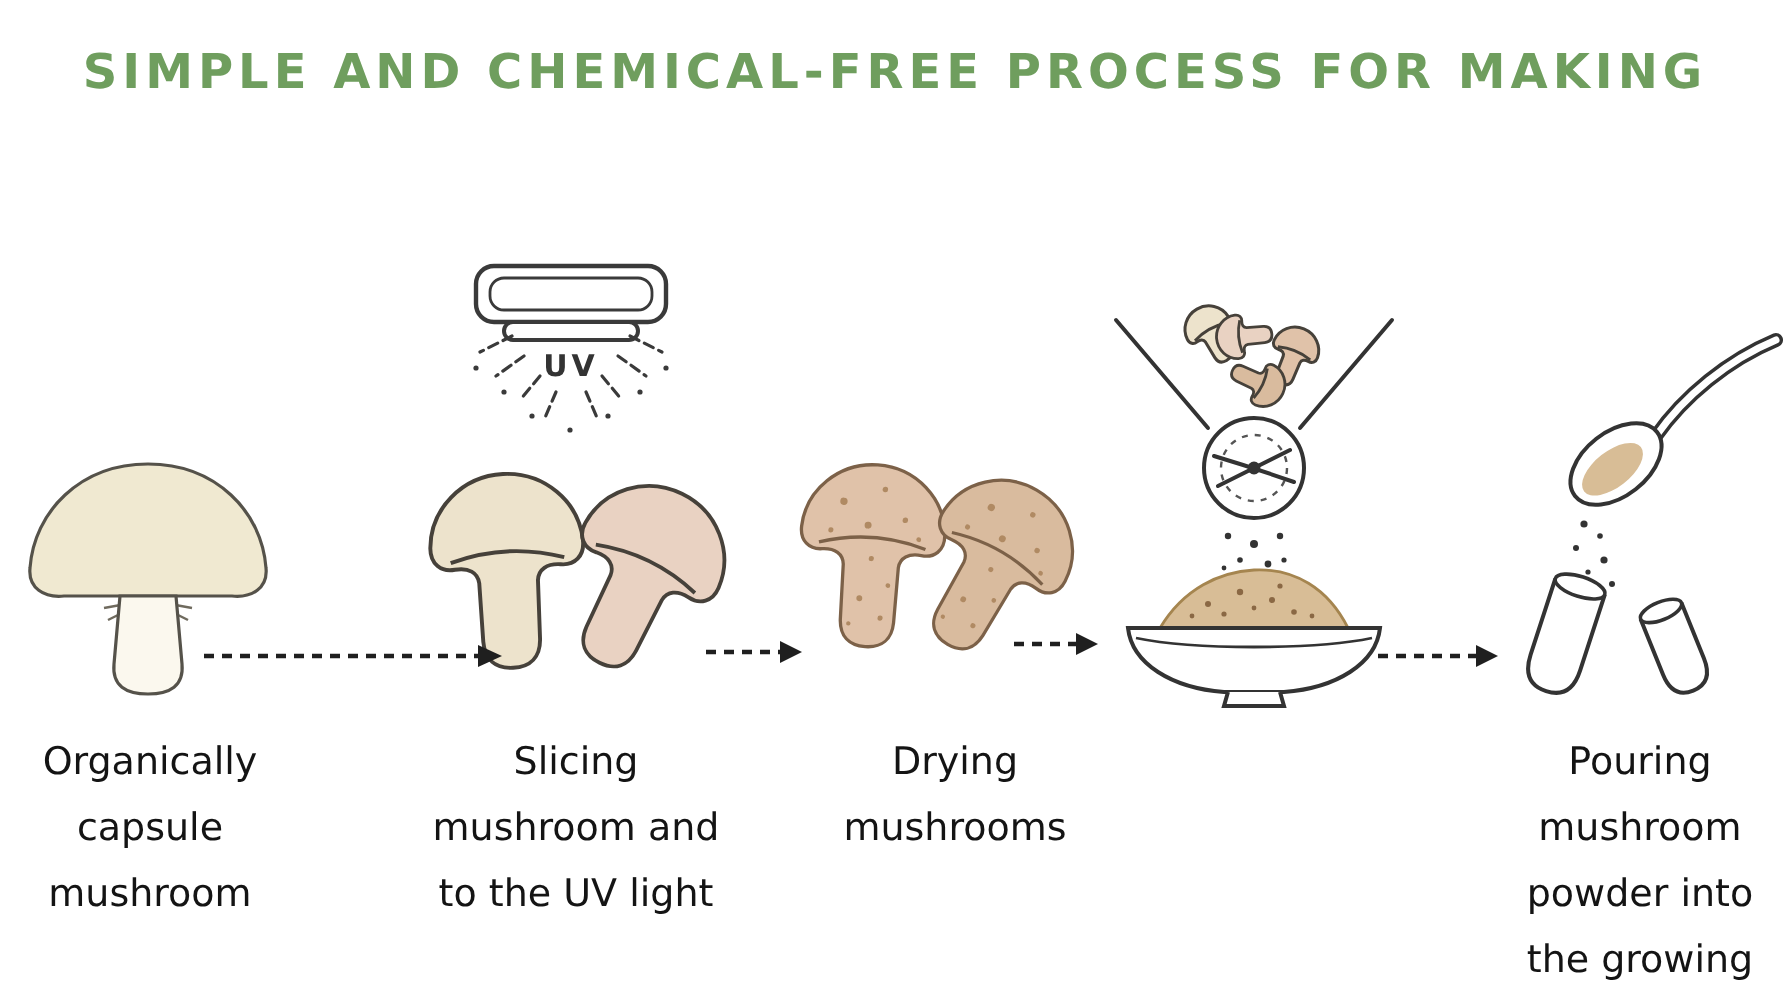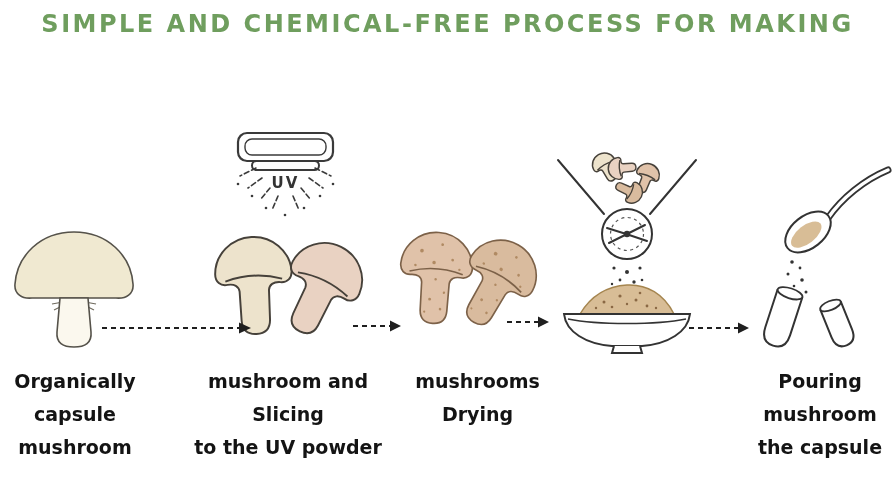--- a/index.html
+++ b/index.html
@@ -2,28 +2,28 @@
 <html style="--title-green: #6f9e5e; --label-text: #141414; --arrow-dark: #1f1f1f; --outline-dark: #46413a; --mushroom-cream: #f0e9d1; --mushroom-stem: #fbf8ee; --slice-cream: #ede3cc; --slice-pink: #e9d2c2; --dried-tan: #e0c2a9; --dried-tan2: #d9bb9e; --powder-tan: #d8bd96;"><head>
 <meta charset="utf-8">
 <style>
   html,body { margin:0; padding:0; background:#ffffff; }
   .canvas {
     position:relative; width:895px; height:497px; background:#ffffff;
     font-family:"DejaVu Sans", "Liberation Sans", sans-serif; overflow:hidden;
   }
   .abs { position:absolute; }
   .title {
-    position:absolute; top:2px; left:0; right:0; margin:0;
+    position:absolute; top:2px; left:0; right:0; margin:12px;
     text-align:center; color:var(--title-green);
     font-size:24px; font-weight:700; letter-spacing:2.5px; line-height:44px;
   }
   .title span { display:block; }
   .label {
     position:absolute; text-align:center; color:var(--label-text);
-    font-size:19px; font-weight:700; line-height:33px;
+    font-size:19px; font-weight:400; line-height:33px;
   }
   .label div { white-space:nowrap; }
   .arrow line { stroke:var(--arrow-dark); stroke-width:2.2; }
   .arrow polygon { fill:var(--arrow-dark); }
   svg { overflow:visible; }
 </style>
 </head>
 <body>
 
 <div class="canvas">
@@ -201,27 +201,28 @@
     <line x1="1" y1="7" x2="50" y2="7" stroke-dasharray="5 4"></line>
     <polygon points="50,1.5 61,7 50,12.5"></polygon>
   </svg>
 
   <div class="label" style="left:0px;width:150px;top:365px">
     <div>Organically</div>
     <div>capsule</div>
     <div>mushroom</div>
   </div>
   <div class="label" style="left:193px;width:190px;top:365px">
+    <div>Slicing</div>
     <div>mushroom and</div>
-    <div>Slicing</div>
-    <div>to the UV powder</div>
+    <div>to the UV light</div>
   </div>
   <div class="label" style="left:400px;width:155px;top:365px">
+    <div>Drying</div>
     <div>mushrooms</div>
-    <div>Drying</div>
   </div>
   <div class="label" style="left:745px;width:150px;top:365px">
     <div>Pouring</div>
     <div>mushroom</div>
-    <div>the capsule</div>
+    <div>powder into</div>
+    <div>the growing</div>
   </div>
 
 </div>
 
 </body></html>

